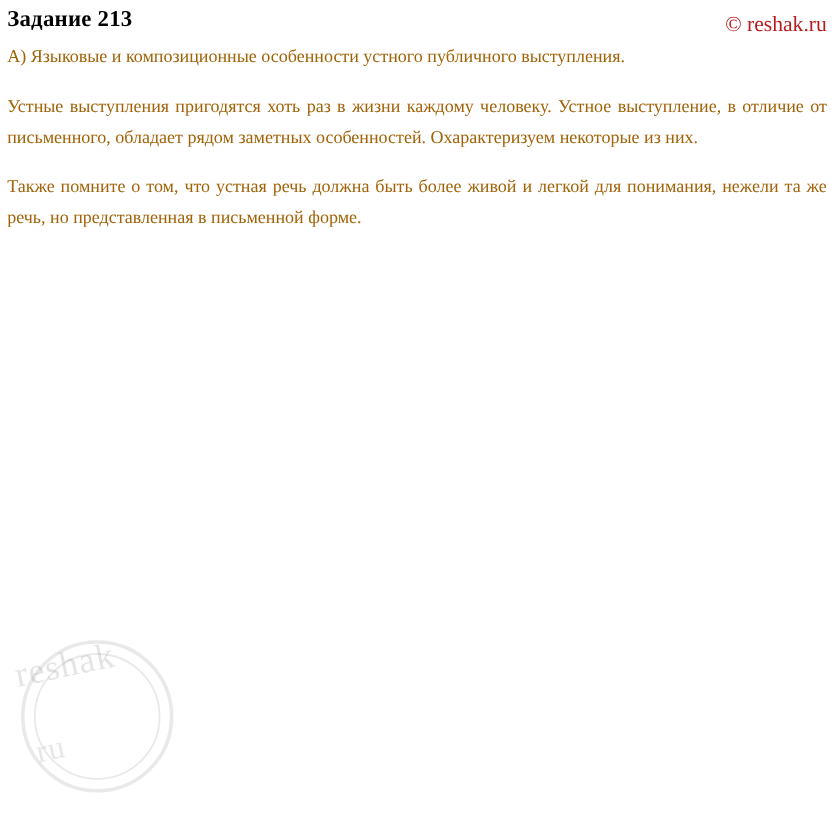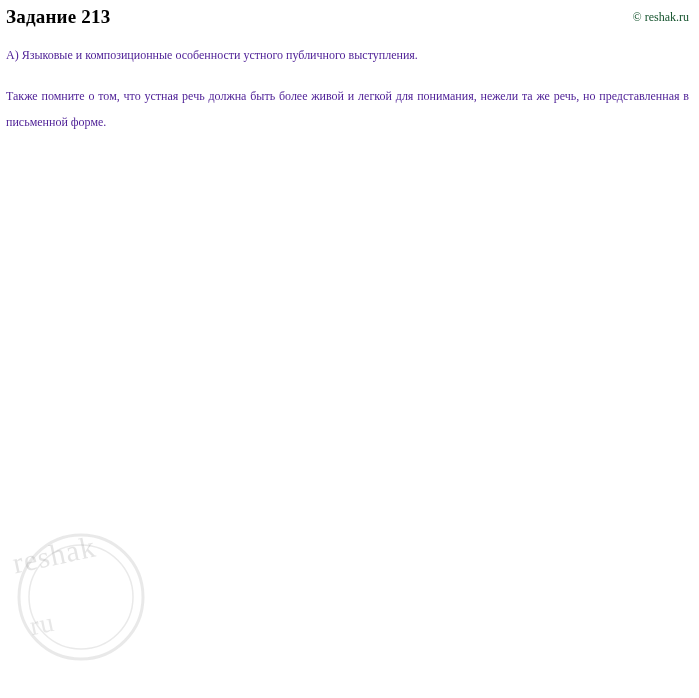--- a/index.html
+++ b/index.html
@@ -19,43 +19,43 @@
     position: relative;
     width: 699px;
     height: 698px;
     box-sizing: border-box;
     padding: 6px 10px 0 6px;
   }
   .header-row {
     display: flex;
     align-items: flex-start;
     justify-content: space-between;
-    margin-bottom: 14px;
+    margin-bottom: 4px;
   }
   .task-title {
     font-size: 19px;
     font-weight: bold;
     font-family: "Liberation Serif", serif;
     color: #000000;
     letter-spacing: 0.2px;
   }
   .copyright {
-    font-size: 12px;
-    color: #14532d;
+    font-size: 18px;
+    color: #b91c1c;
     font-family: "Liberation Serif", serif;
     padding-top: 4px;
     white-space: nowrap;
   }
   .para {
-    font-size: 12px;
+    font-size: 15px;
     line-height: 26.5px;
     text-align: justify;
     text-justify: inter-word;
     margin: 0 0 14px 0;
-    color: #4c1d95;
+    color: #a16207;
     font-family: Liberation Serif, serif;
   }
   .para:last-child {
     margin-bottom: 17px;
   }
   
   .watermark {
     position: absolute;
     left: 6px;
     bottom: 26px;
@@ -104,20 +104,21 @@
 
 <div class="page">
 
   <div class="header-row">
     <div class="task-title">Задание 213</div>
     <div class="copyright">© reshak.ru</div>
   </div>
 
   <div class="content">
     <p class="para">А) Языковые и композиционные особенности устного публичного выступления.</p>
+    <p class="para">Устные выступления пригодятся хоть раз в жизни каждому человеку. Устное выступление, в отличие от письменного, обладает рядом заметных особенностей. Охарактеризуем некоторые из них.</p>
     <p class="para">Также помните о том, что устная речь должна быть более живой и легкой для понимания, нежели та же речь, но представленная в письменной форме.</p>
   </div>
 
   <div class="watermark">
     <svg width="150" height="150" viewBox="0 0 150 150" xmlns="http://www.w3.org/2000/svg">
       <circle cx="75" cy="75" r="62" fill="none" stroke="#7a7a7a" stroke-width="3"></circle>
       <circle cx="75" cy="75" r="52" fill="none" stroke="#7a7a7a" stroke-width="1.5"></circle>
     </svg>
   </div>
   <div class="wm-text">reshak</div>

